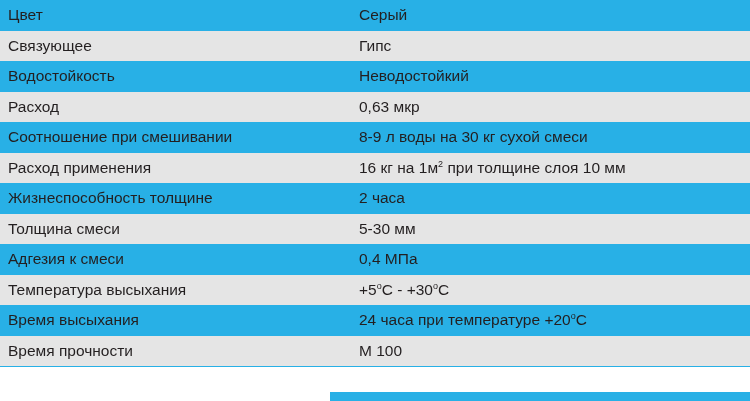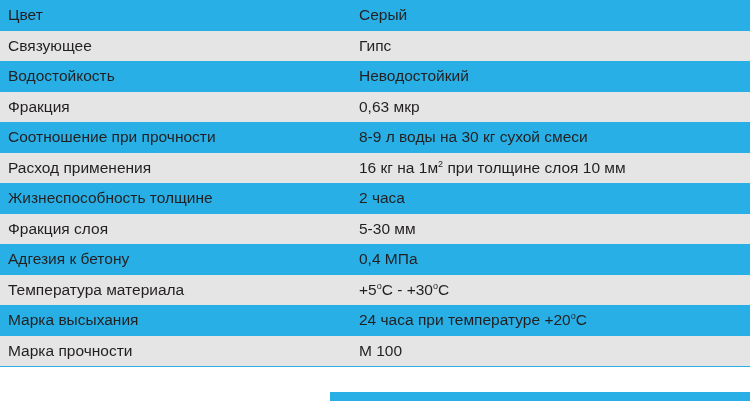--- a/index.html
+++ b/index.html
@@ -86,52 +86,52 @@
       </tr>
       <tr class="row-plain">
         <td class="col-param">Связующее</td>
         <td class="col-value">Гипс</td>
       </tr>
       <tr class="row-accent">
         <td class="col-param">Водостойкость</td>
         <td class="col-value">Неводостойкий</td>
       </tr>
       <tr class="row-plain">
-        <td class="col-param">Фракция</td>
+        <td class="col-param">Расход</td>
         <td class="col-value">0,63 мкр</td>
       </tr>
       <tr class="row-accent">
-        <td class="col-param">Соотношение при прочности</td>
+        <td class="col-param">Соотношение при смешивании</td>
         <td class="col-value">8-9 л воды на 30 кг сухой смеси</td>
       </tr>
       <tr class="row-plain">
         <td class="col-param">Расход применения</td>
         <td class="col-value">16 кг на 1м<sup>2</sup> при толщине слоя 10 мм</td>
       </tr>
       <tr class="row-accent">
         <td class="col-param">Жизнеспособность толщине</td>
         <td class="col-value">2 часа</td>
       </tr>
       <tr class="row-plain">
-        <td class="col-param">Фракция слоя</td>
+        <td class="col-param">Толщина смеси</td>
         <td class="col-value">5-30 мм</td>
       </tr>
       <tr class="row-accent">
-        <td class="col-param">Адгезия к бетону</td>
+        <td class="col-param">Адгезия к смеси</td>
         <td class="col-value">0,4 МПа</td>
       </tr>
       <tr class="row-plain">
-        <td class="col-param">Температура материала</td>
+        <td class="col-param">Температура высыхания</td>
         <td class="col-value">+5<sup>o</sup>C -  +30<sup>o</sup>C</td>
       </tr>
       <tr class="row-accent">
-        <td class="col-param">Марка высыхания</td>
+        <td class="col-param">Время высыхания</td>
         <td class="col-value">24 часа при температуре +20<sup>o</sup>C</td>
       </tr>
       <tr class="row-plain">
-        <td class="col-param">Марка прочности</td>
+        <td class="col-param">Время прочности</td>
         <td class="col-value">М 100</td>
       </tr>
     </tbody>
 </table>
 
 <div class="bottom-bar"></div>
 <div class="bottom-bar-gap"></div>
 
 </body></html>

